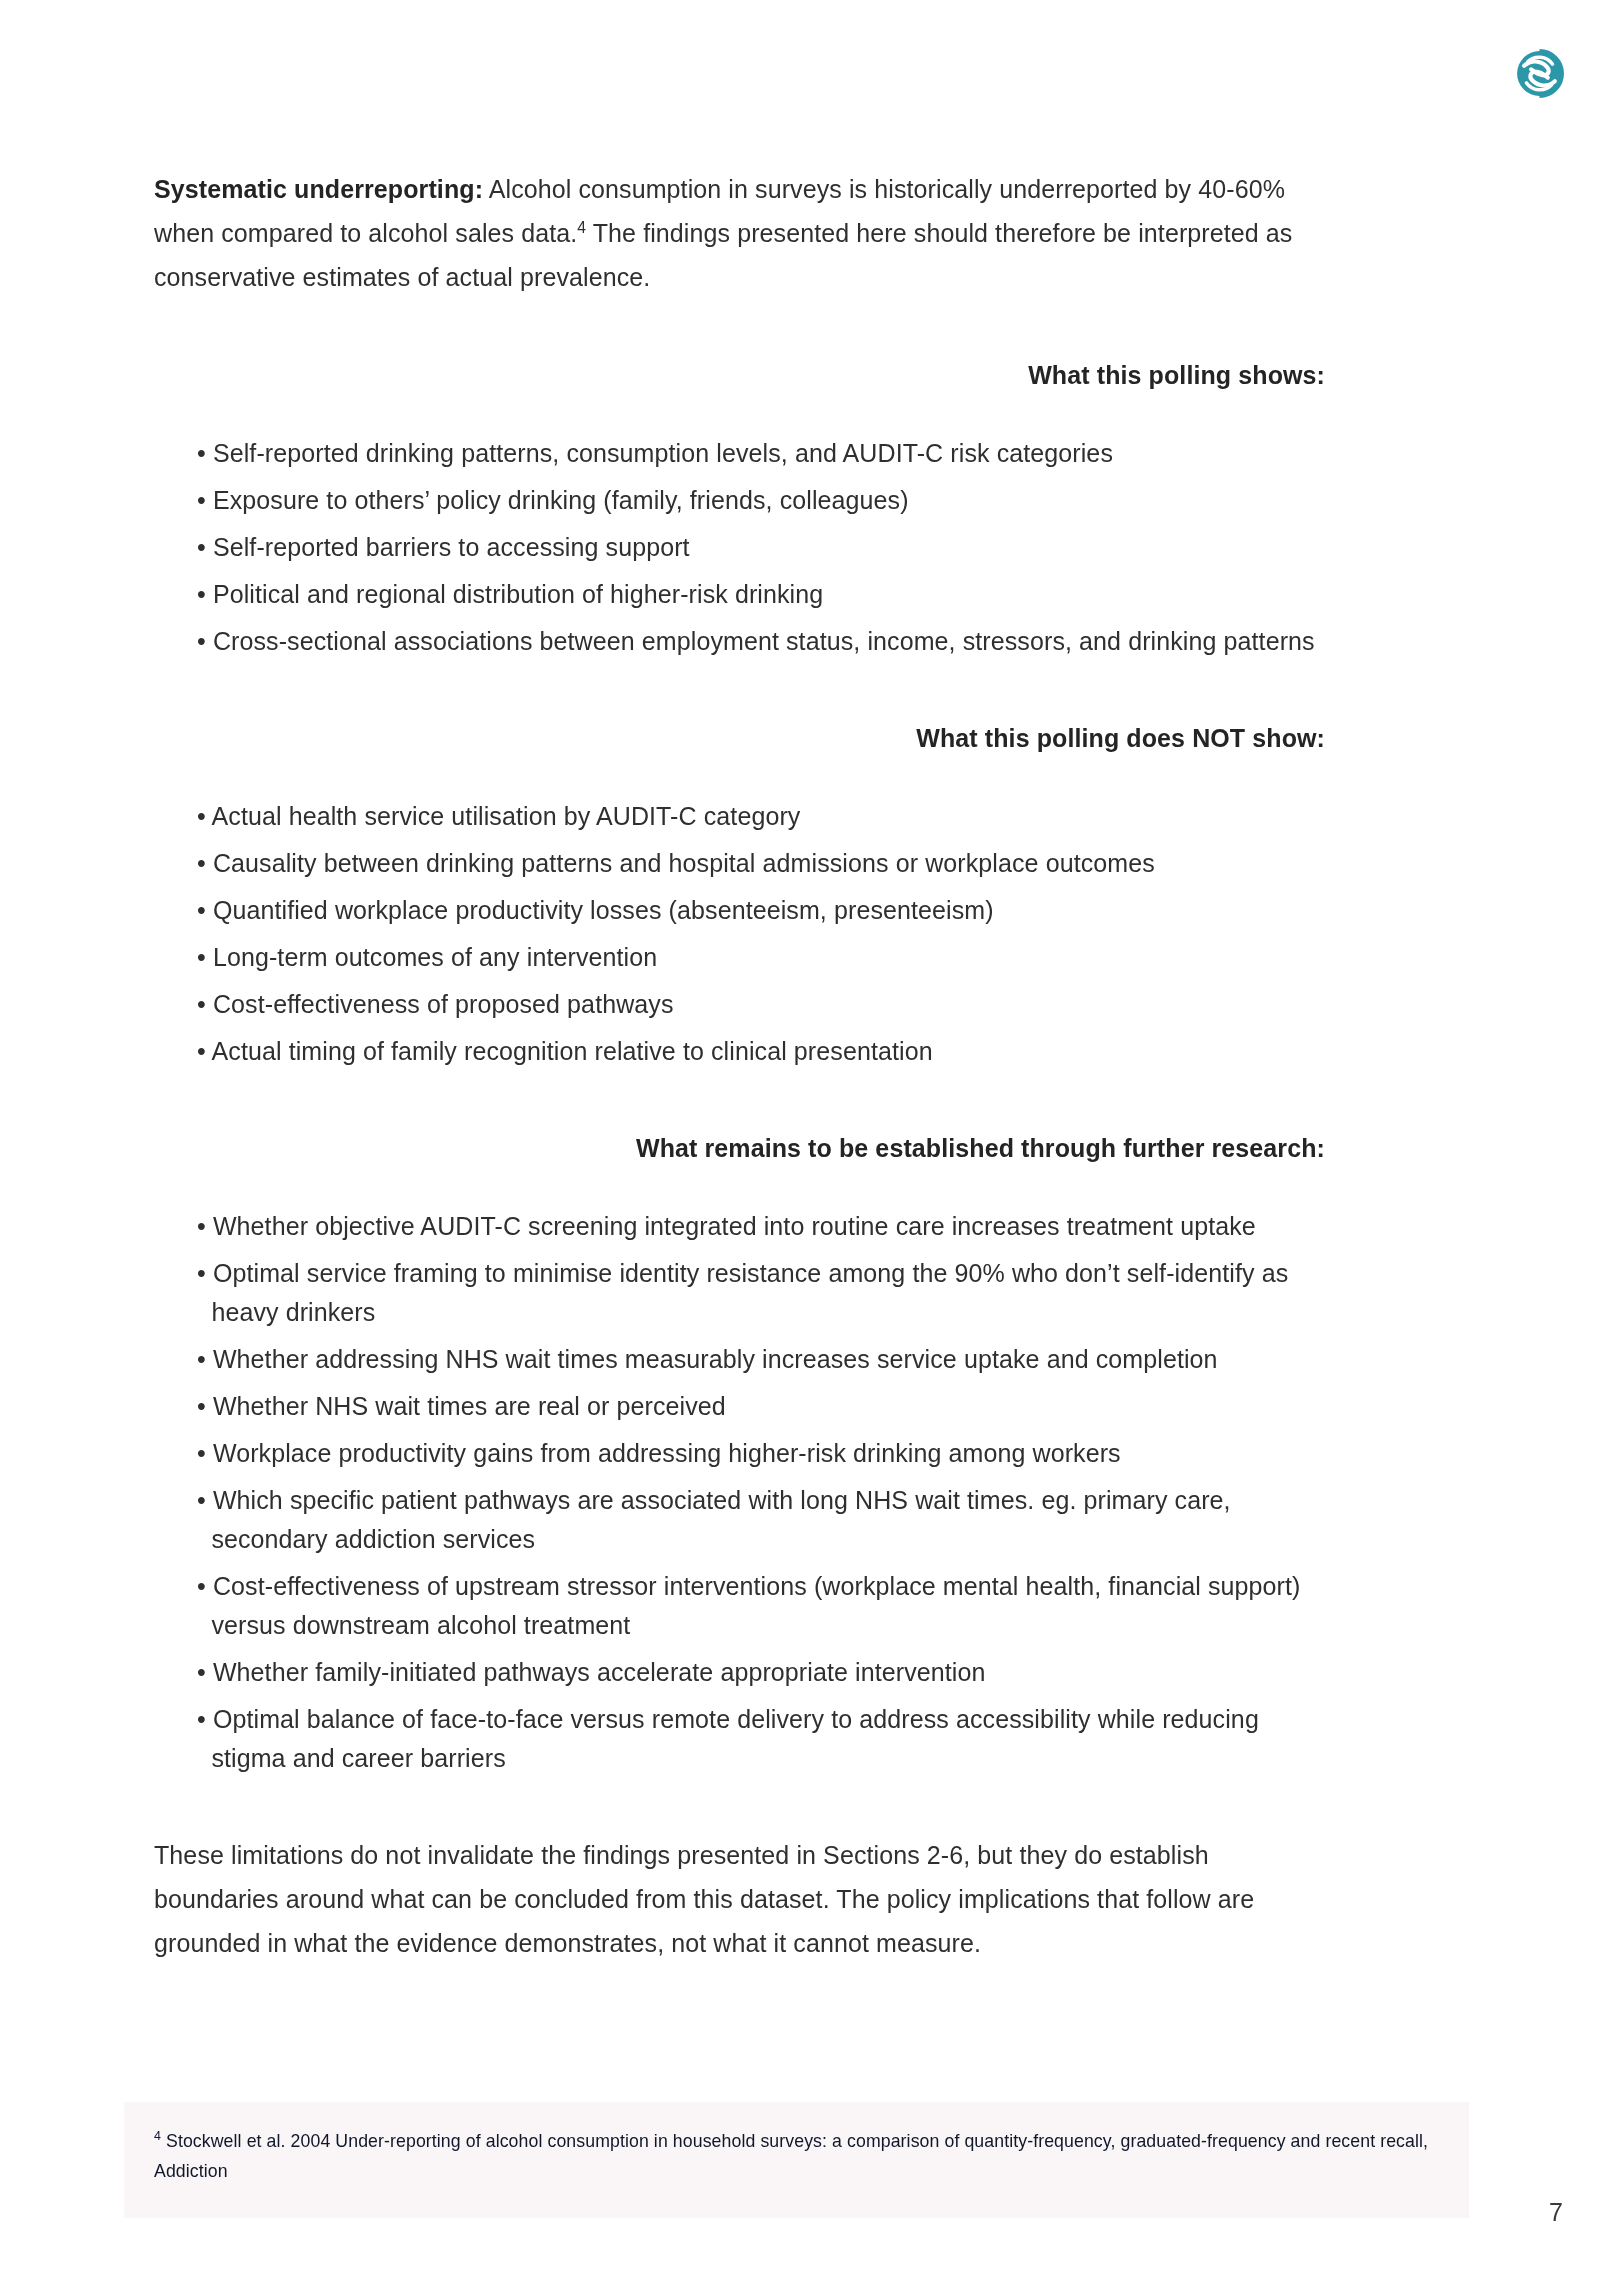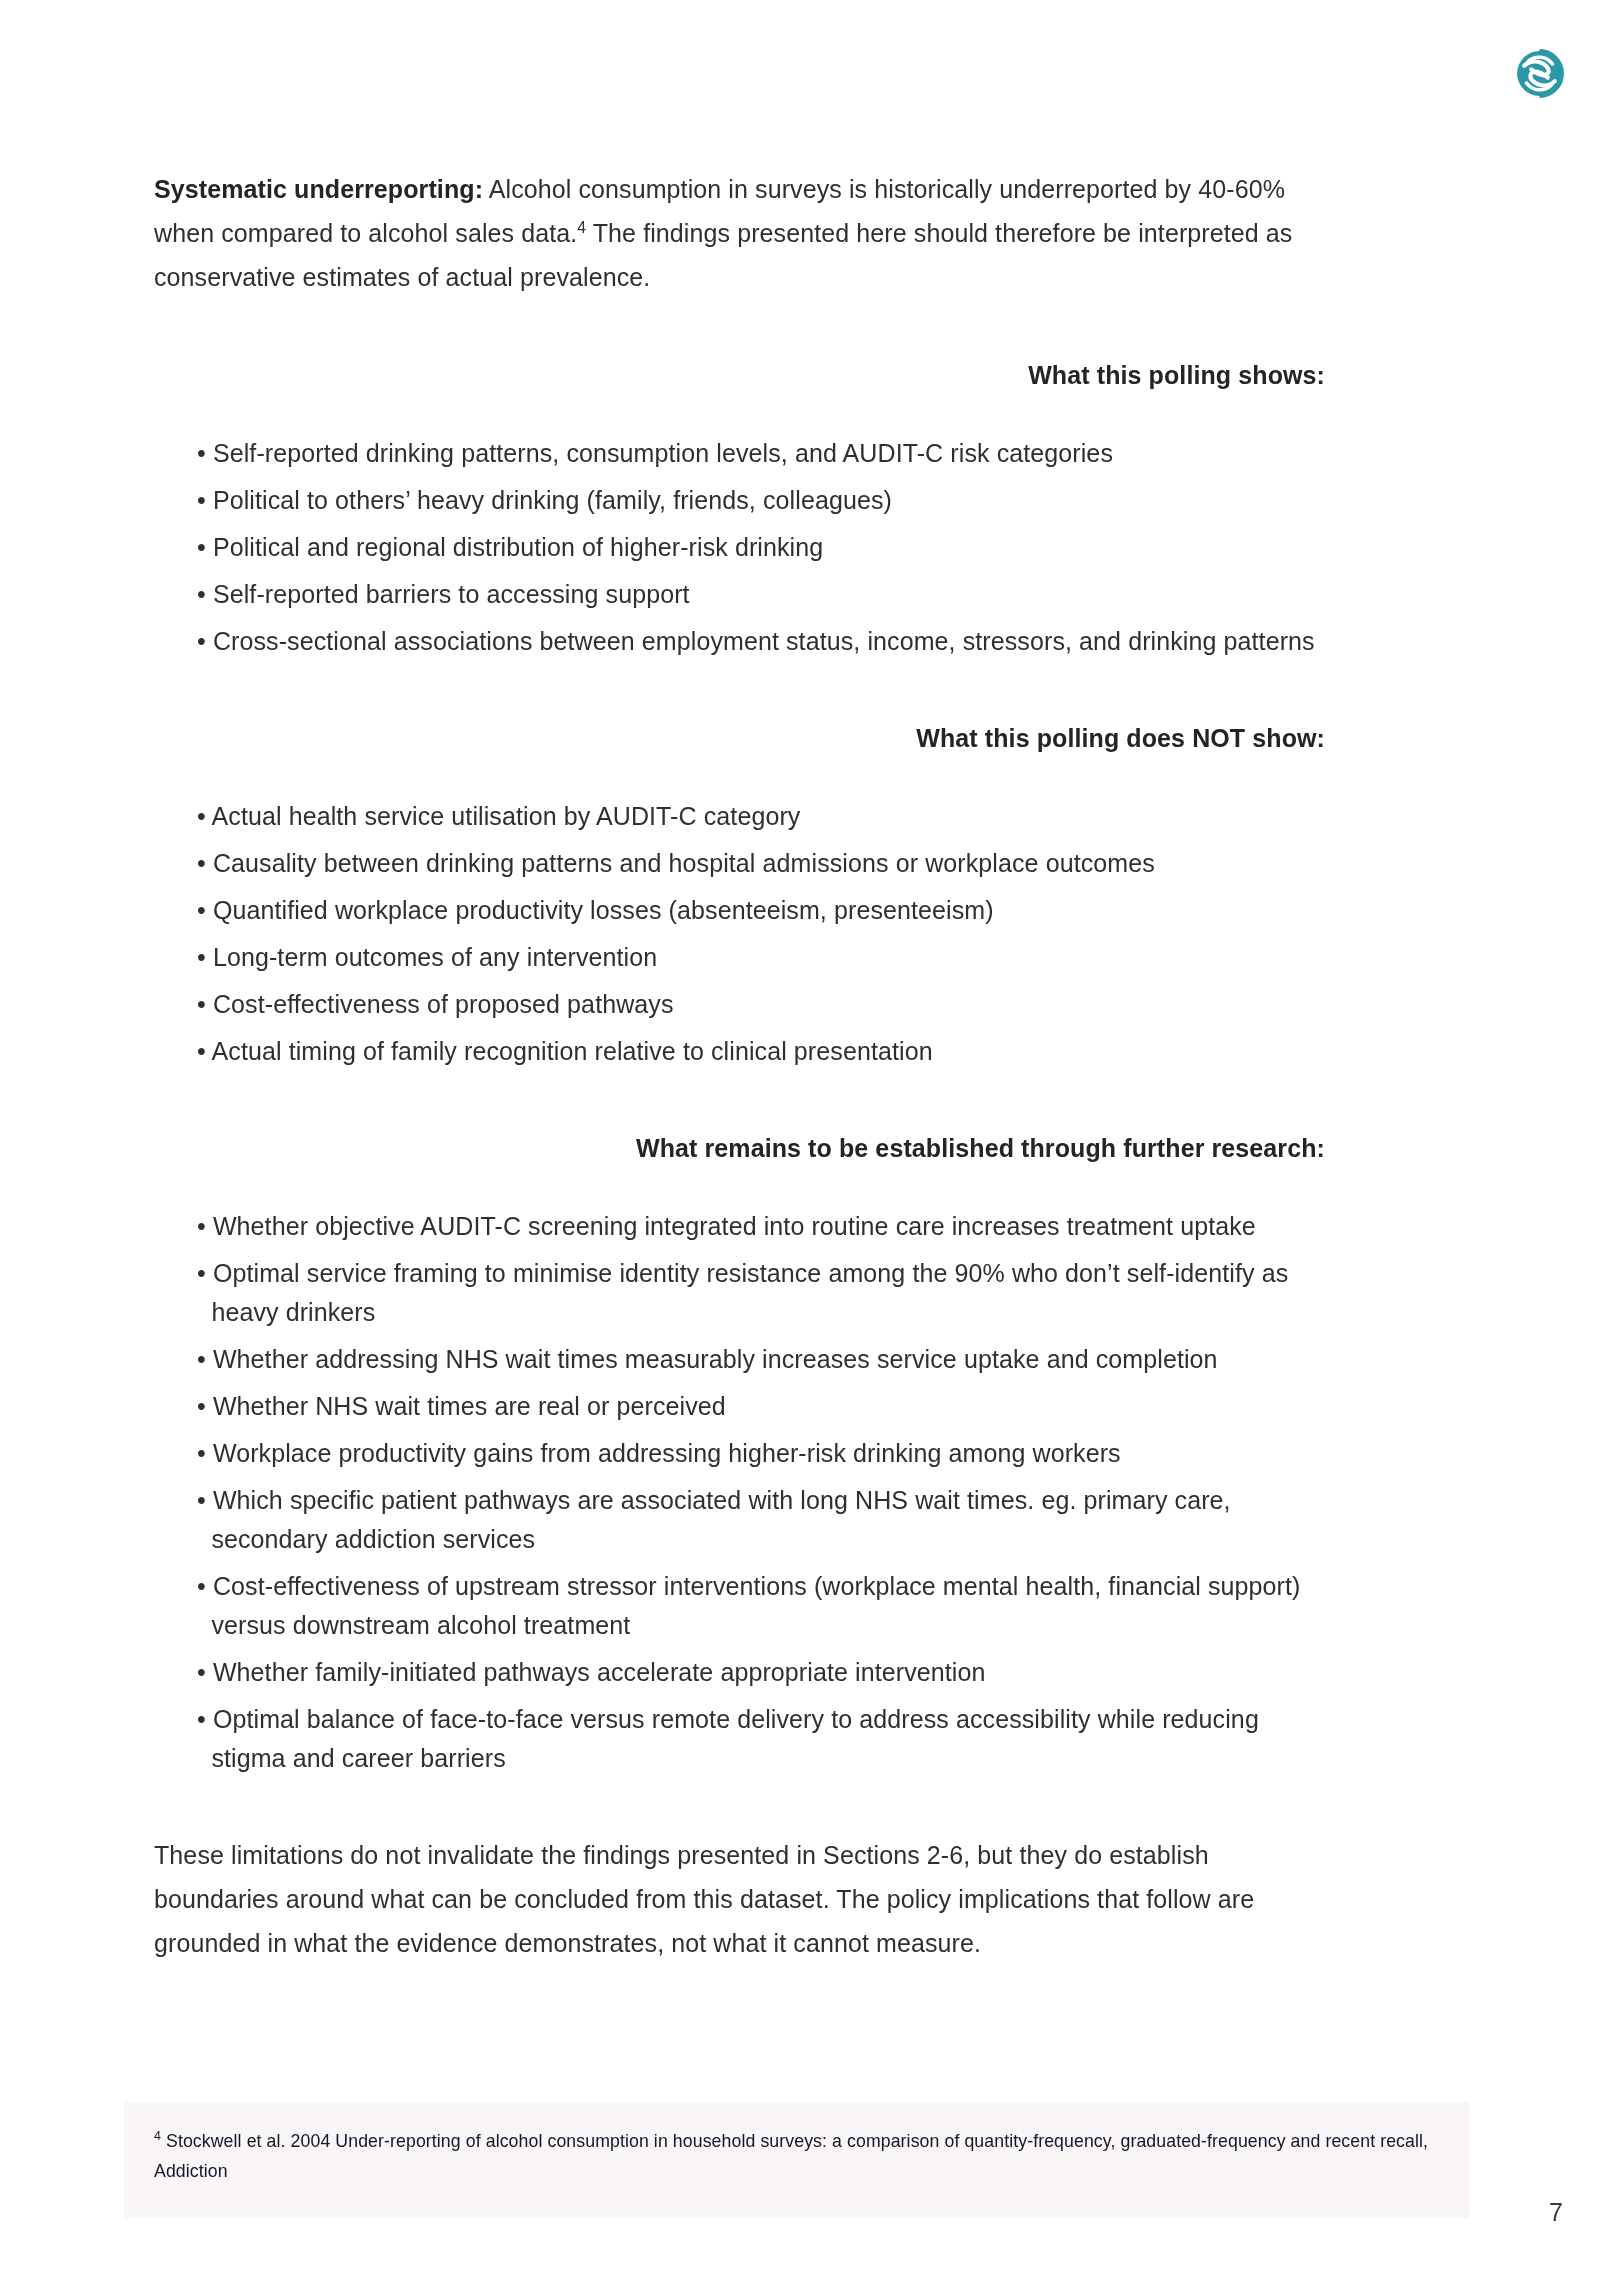--- a/index.html
+++ b/index.html
@@ -137,23 +137,23 @@
   <div class="content">
 
     <p class="para"><span class="lead">Systematic underreporting:</span><span> Alcohol consumption in surveys is historically underreported by 40-60% when compared to alcohol sales data.</span><sup>4</sup><span> The findings presented here should therefore be interpreted as conservative estimates of actual prevalence.</span></p>
 
     <div class="gap-md"></div>
 
     <h2 class="heading">What this polling shows:</h2>
     <div class="gap-sm"></div>
     <ul class="bullets">
       <li>• Self-reported drinking patterns, consumption levels, and AUDIT-C risk categories</li>
-      <li>• Political to others’ heavy drinking (family, friends, colleagues)</li>
+      <li>• Exposure to others’ policy drinking (family, friends, colleagues)</li>
+      <li>• Self-reported barriers to accessing support</li>
       <li>• Political and regional distribution of higher-risk drinking</li>
-      <li>• Self-reported barriers to accessing support</li>
       <li>• Cross-sectional associations between employment status, income, stressors, and drinking patterns</li>
     </ul>
 
     <div class="gap-lg"></div>
 
     <h2 class="heading">What this polling does NOT show:</h2>
     <div class="gap-sm"></div>
     <ul class="bullets">
       <li>• Actual health service utilisation by AUDIT-C category</li>
       <li>• Causality between drinking patterns and hospital admissions or workplace outcomes</li>

